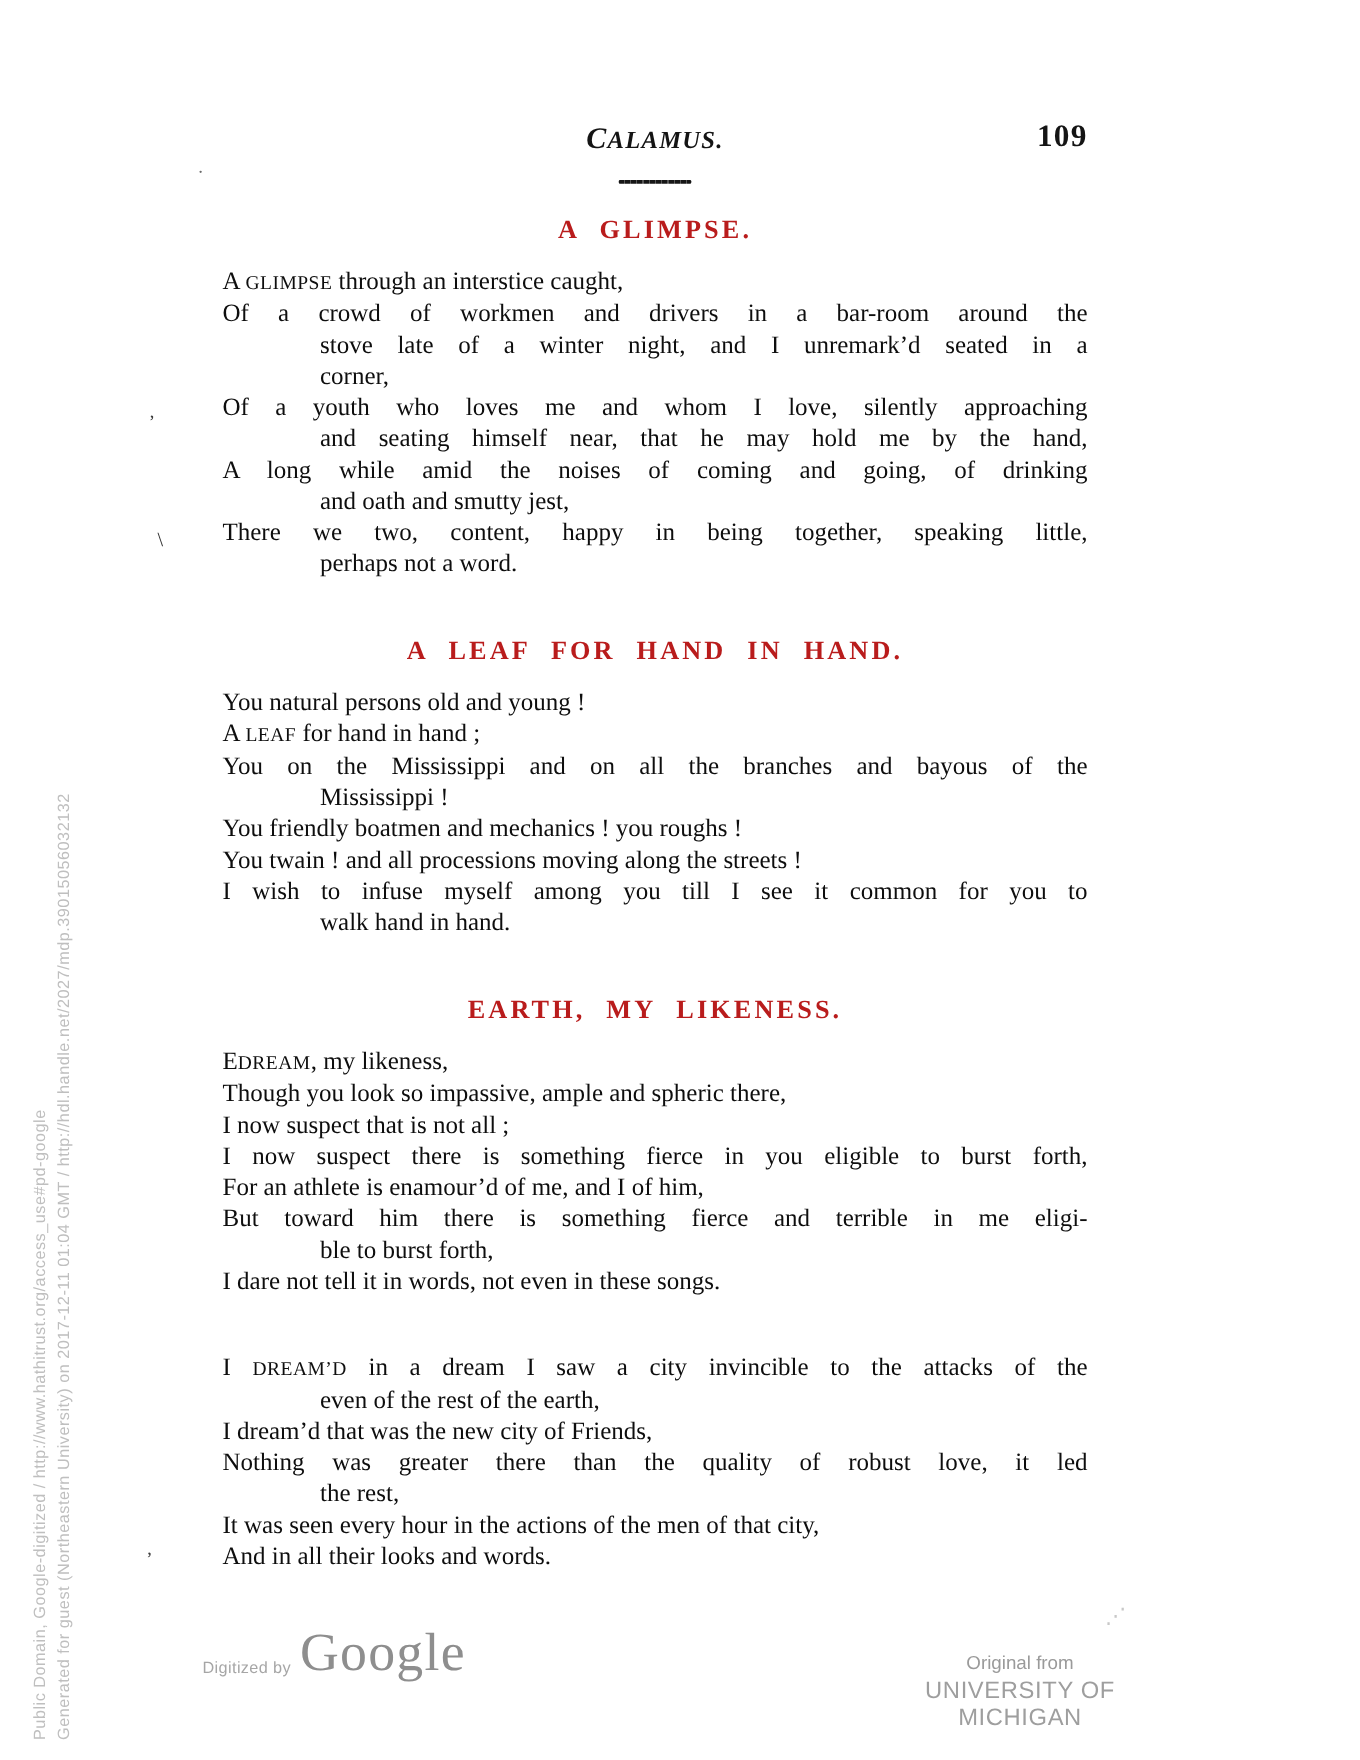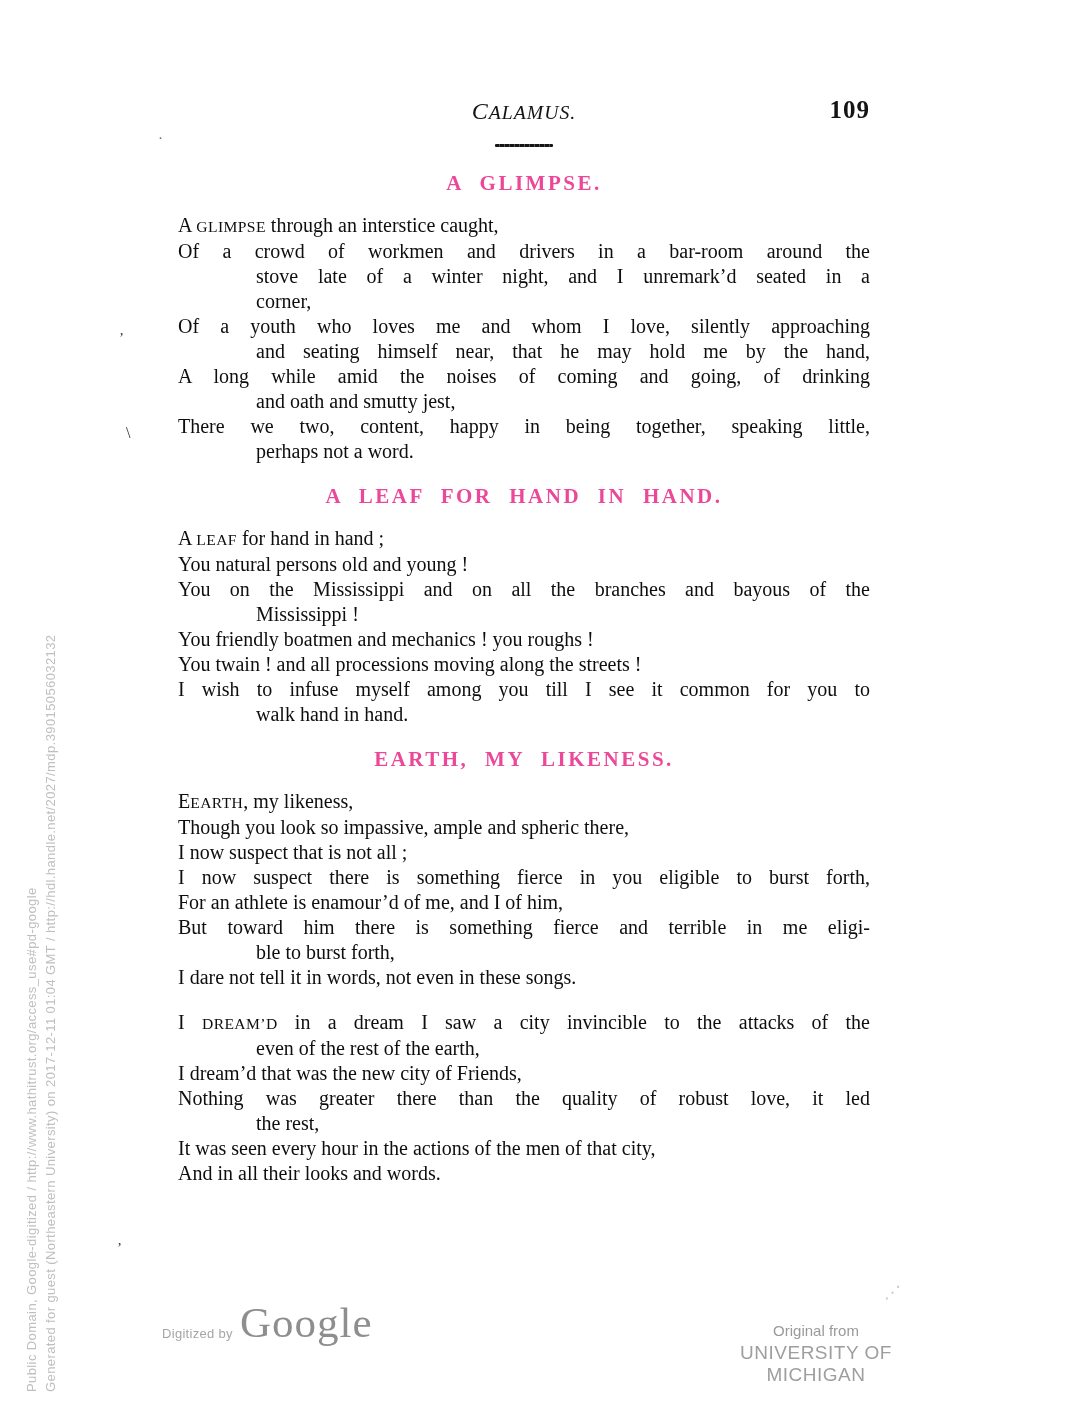--- a/index.html
+++ b/index.html
@@ -11,42 +11,42 @@
     font-family:"Liberation Serif", serif;
     color:#111111;
   }
   .page { position:absolute; inset:0; background:#ffffff; }
 
   
   .content { position:absolute; left:178px; top:98px; width:692px; }
 
   .header { position:relative; height:34px; }
   .running-head {
-    text-align:center; font-style:italic; font-weight:400;
+    text-align:center; font-style:italic; font-weight:700;
     font-size:24px; letter-spacing:1px; color:#141414;
   }
   .running-head .rh-rest { font-size:0.82em; }
   .page-num {
     position:absolute; right:0; top:-2px;
     font-size:25px; font-weight:700; letter-spacing:1px; color:#141414;
   }
   .header-rule {
     width:58px; height:3px; margin:12px auto 0;
     background:repeating-linear-gradient(90deg,#161616 0 4px,#555555 4px 5px);
     border-radius:1px;
   }
 
-  .poem { margin-top:20px; }
+  .poem { margin-top:44px; }
   .poem:first-of-type { margin-top:24px; }
   .poem-title {
     margin:0 0 17px 0;
     text-align:center;
     font-size:21px; font-weight:600;
     letter-spacing:2.5px; word-spacing:9px;
-    color:#ec4899;
+    color:#b91c1c;
   }
   .line {
     font-size:20px; line-height:25px; min-height:25px;
     color:#0e0e0e;
   }
   .line.cont { padding-left:78px; }
   .line.just { text-align:justify; text-align-last:justify; }
   .sc { font-size:0.78em; letter-spacing:0.4px;text-align:center; }
 
   
@@ -107,32 +107,32 @@
           <div class="line cont">corner,</div>
           <div class="line just">Of a youth who loves me and whom I love, silently approaching</div>
           <div class="line cont just">and seating himself near, that he may hold me by the hand,</div>
           <div class="line just">A long while amid the noises of coming and going, of drinking</div>
           <div class="line cont">and oath and smutty jest,</div>
           <div class="line just">There we two, content, happy in being together, speaking little,</div>
           <div class="line cont">perhaps not a word.</div>
         </section>
         <section class="poem">
           <h2 class="poem-title">A LEAF FOR HAND IN HAND.</h2>
+          <div class="line">You natural persons old and young !</div>
           <div class="line"><span>A </span><span class="sc">LEAF</span><span> for hand in hand ;</span></div>
-          <div class="line">You natural persons old and young !</div>
           <div class="line just">You on the Mississippi and on all the branches and bayous of the</div>
           <div class="line cont">Mississippi !</div>
           <div class="line">You friendly boatmen and mechanics ! you roughs !</div>
           <div class="line">You twain ! and all processions moving along the streets !</div>
           <div class="line just">I wish to infuse myself among you till I see it common for you to</div>
           <div class="line cont">walk hand in hand.</div>
         </section>
         <section class="poem">
           <h2 class="poem-title">EARTH, MY LIKENESS.</h2>
-          <div class="line"><span>E</span><span class="sc">EARTH</span><span>, my likeness,</span></div>
+          <div class="line"><span>E</span><span class="sc">DREAM</span><span>, my likeness,</span></div>
           <div class="line">Though you look so impassive, ample and spheric there,</div>
           <div class="line">I now suspect that is not all ;</div>
           <div class="line just">I now suspect there is something fierce in you eligible to burst forth,</div>
           <div class="line">For an athlete is enamour’d of me, and I of him,</div>
           <div class="line just">But toward him there is something fierce and terrible in me eligi-</div>
           <div class="line cont">ble to burst forth,</div>
           <div class="line">I dare not tell it in words, not even in these songs.</div>
         </section>
         <section class="poem">
           <div class="line just"><span>I </span><span class="sc">DREAM’D</span><span> in a dream I saw a city invincible to the attacks of the</span></div>

